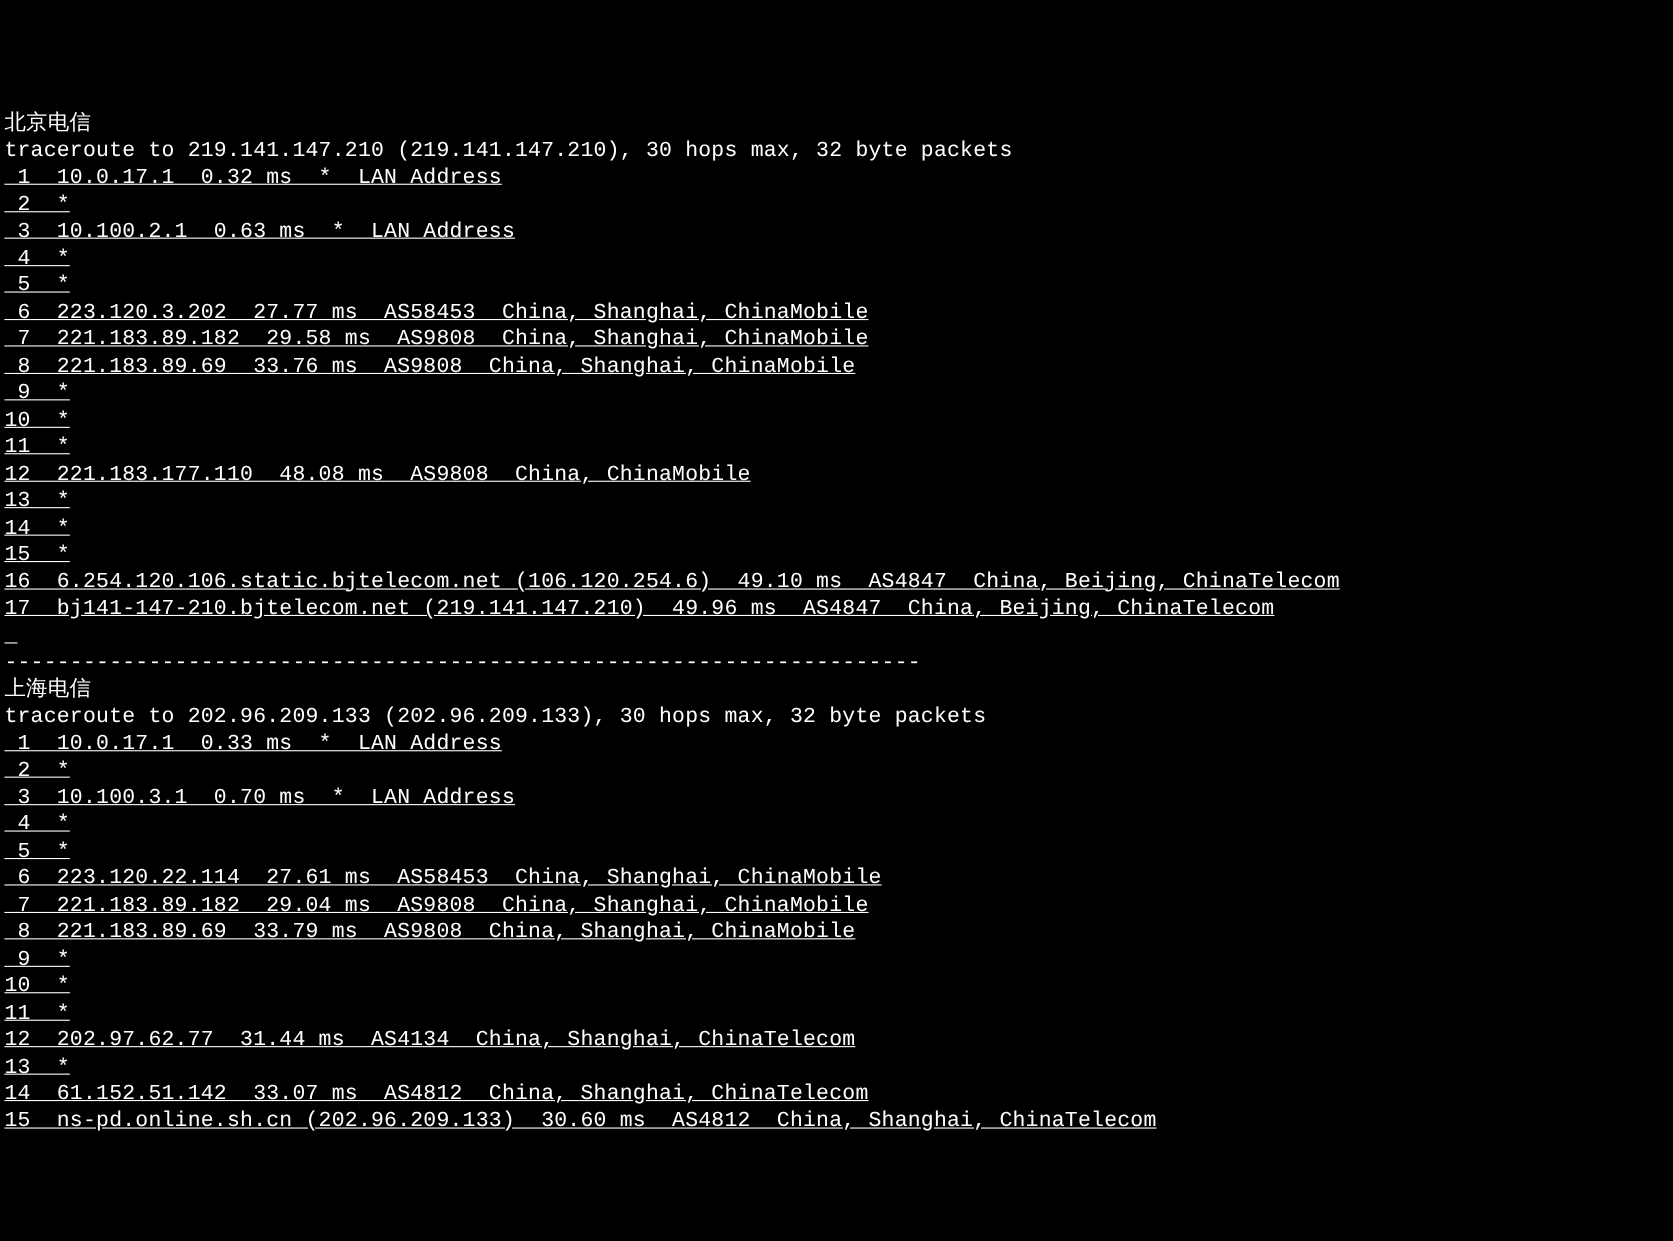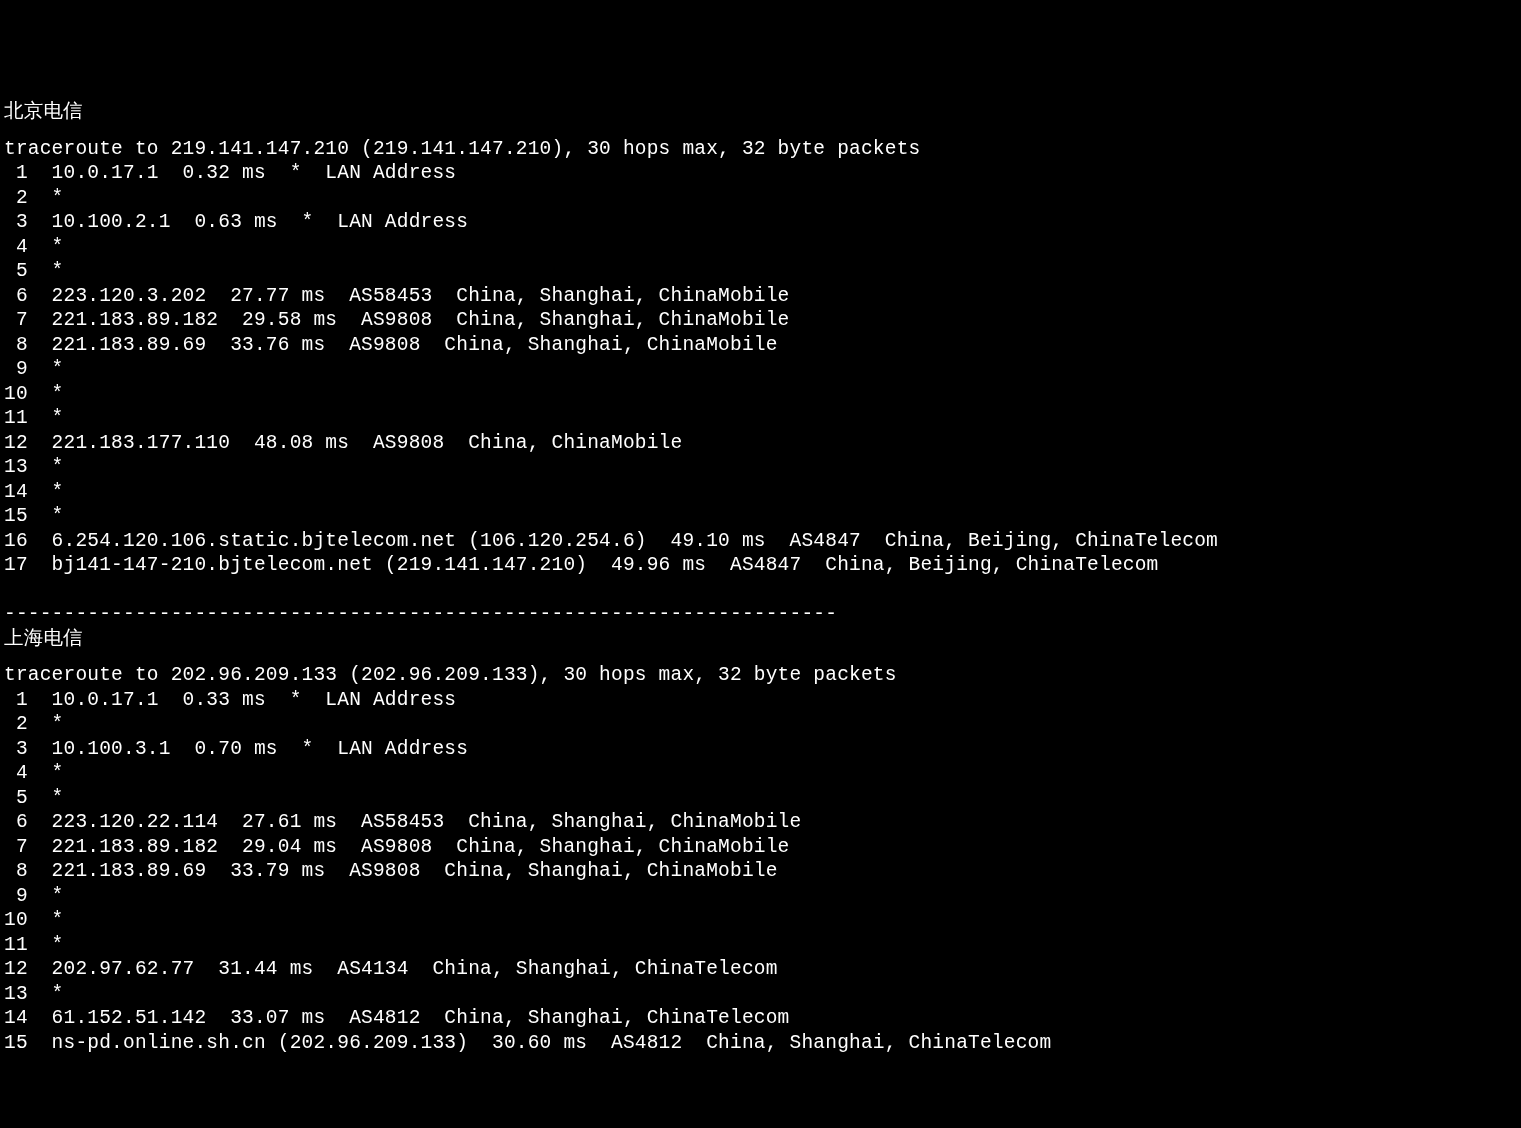--- a/index.html
+++ b/index.html
@@ -7,22 +7,22 @@
       background: #000;
       color: #fff;
       font-family: "Consolas", "Menlo", "Courier New", monospace;
       font-size: 19.5px;
       line-height: 24.5px;
       letter-spacing: 0.2px;
       padding: 2px 4px;
       white-space: pre;
     }
     .title { display: block; }
-    .trace-header { display: block; margin-top: 12px; }
-    .hop-line { display: block; }
+    .trace-header { display: block; }
+    .hop-line { display: block; text-decoration: underline; }
     .separator { display: block; }
   </style>
 </head>
 <body>
 
 
 
 <div id="output"><span class="title">北京电信</span><span class="trace-header">traceroute to 219.141.147.210 (219.141.147.210), 30 hops max, 32 byte packets</span><span class="hop-line"> 1  10.0.17.1  0.32 ms  *  LAN Address</span><span class="hop-line"> 2  *</span><span class="hop-line"> 3  10.100.2.1  0.63 ms  *  LAN Address</span><span class="hop-line"> 4  *</span><span class="hop-line"> 5  *</span><span class="hop-line"> 6  223.120.3.202  27.77 ms  AS58453  China, Shanghai, ChinaMobile</span><span class="hop-line"> 7  221.183.89.182  29.58 ms  AS9808  China, Shanghai, ChinaMobile</span><span class="hop-line"> 8  221.183.89.69  33.76 ms  AS9808  China, Shanghai, ChinaMobile</span><span class="hop-line"> 9  *</span><span class="hop-line">10  *</span><span class="hop-line">11  *</span><span class="hop-line">12  221.183.177.110  48.08 ms  AS9808  China, ChinaMobile</span><span class="hop-line">13  *</span><span class="hop-line">14  *</span><span class="hop-line">15  *</span><span class="hop-line">16  6.254.120.106.static.bjtelecom.net (106.120.254.6)  49.10 ms  AS4847  China, Beijing, ChinaTelecom</span><span class="hop-line">17  bj141-147-210.bjtelecom.net (219.141.147.210)  49.96 ms  AS4847  China, Beijing, ChinaTelecom</span><span class="hop-line"> </span><span class="separator">----------------------------------------------------------------------</span><span class="title">上海电信</span><span class="trace-header">traceroute to 202.96.209.133 (202.96.209.133), 30 hops max, 32 byte packets</span><span class="hop-line"> 1  10.0.17.1  0.33 ms  *  LAN Address</span><span class="hop-line"> 2  *</span><span class="hop-line"> 3  10.100.3.1  0.70 ms  *  LAN Address</span><span class="hop-line"> 4  *</span><span class="hop-line"> 5  *</span><span class="hop-line"> 6  223.120.22.114  27.61 ms  AS58453  China, Shanghai, ChinaMobile</span><span class="hop-line"> 7  221.183.89.182  29.04 ms  AS9808  China, Shanghai, ChinaMobile</span><span class="hop-line"> 8  221.183.89.69  33.79 ms  AS9808  China, Shanghai, ChinaMobile</span><span class="hop-line"> 9  *</span><span class="hop-line">10  *</span><span class="hop-line">11  *</span><span class="hop-line">12  202.97.62.77  31.44 ms  AS4134  China, Shanghai, ChinaTelecom</span><span class="hop-line">13  *</span><span class="hop-line">14  61.152.51.142  33.07 ms  AS4812  China, Shanghai, ChinaTelecom</span><span class="hop-line">15  ns-pd.online.sh.cn (202.96.209.133)  30.60 ms  AS4812  China, Shanghai, ChinaTelecom</span></div>
 
 

